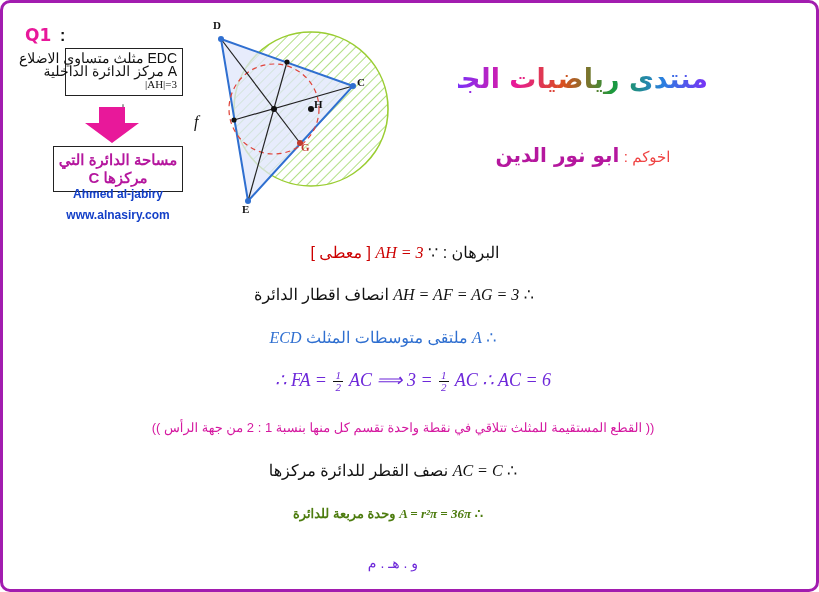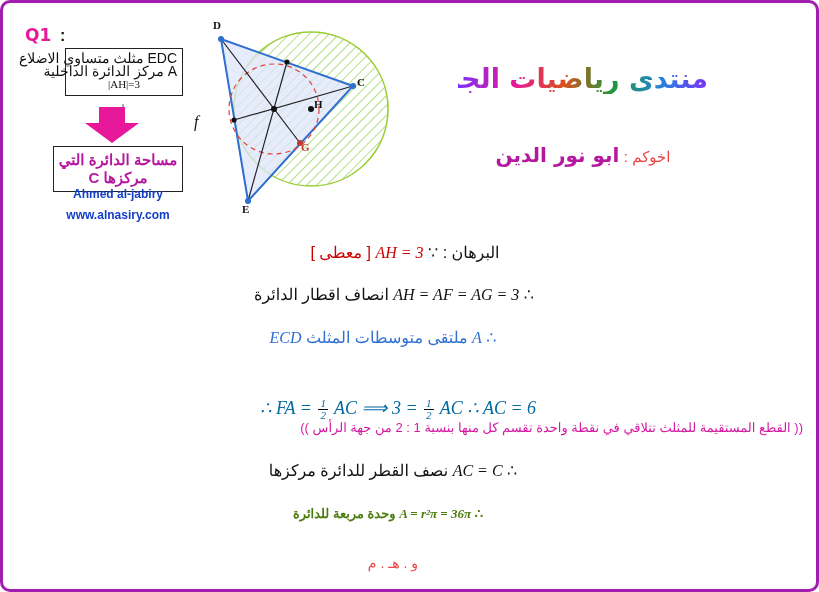--- a/index.html
+++ b/index.html
@@ -56,21 +56,21 @@
     direction: rtl;
   }
   .given-line {
     font-size: 14px;
     color: #111;
     line-height: 13px;
     white-space: nowrap;
   }
   .given-line.ltr {
     direction: ltr;
-    text-align: center;
+    text-align: right;
     font-family: "Liberation Serif", serif;
     font-size: 11px;
   }
 
   
   .arrow-wrap {
     position: absolute;
     left: 78px;
     top: 104px;
     width: 70px;
@@ -199,25 +199,25 @@
     line-height: 1.05;
     margin: 0 2px;
   }
   .frac .num { display: block; border-bottom: 1px solid #111; padding: 0 2px; }
   .frac .den { display: block; padding: 0 2px; }
 
   .l1 { left: 12px; top: 240px; width: 780px; text-align: center; font-size: 16px; color: #111; }
   .l1 .red { color: #cc0000; }
   .l2 { left: 0; top: 282px; width: 782px; text-align: center; font-size: 16px; color: #111; }
   .l3 { left: 0; top: 325px; width: 760px; text-align: center; font-size: 16px; color: #2f6fd0; }
-  .l4 { left: 0; top: 366px; width: 790px; text-align: center; font-size: 18px; color: #0369a1; margin-top: 28px; }
-  .l5 { left: 0; top: 417px; width: 800px; text-align: right; font-size: 13px; color: #d519a0; }
+  .l4 { left: 15px; top: 366px; width: 790px; text-align: center; font-size: 18px; color: #6d28d9; }
+  .l5 { left: 0; top: 417px; width: 800px; text-align: center; font-size: 13px; color: #d519a0; }
   .l6 { left: 0; top: 458px; width: 780px; text-align: center; font-size: 16px; color: #111; }
   .l7 { left: 0; top: 503px; width: 770px; text-align: center; font-size: 13px; color: #4d7c0f; font-weight: bold; }
-  .l8 { left: 0; top: 552px; width: 780px; text-align: center; font-size: 14px; color: #ef4444; }
+  .l8 { left: 0; top: 552px; width: 780px; text-align: center; font-size: 14px; color: #6d28d9; }
 </style>
 </head>
 <body>
 
 <div id="page">
 
   <div class="q-label">Q1</div>
   <div class="q-colon">:</div>
 
   <div class="given-box">

